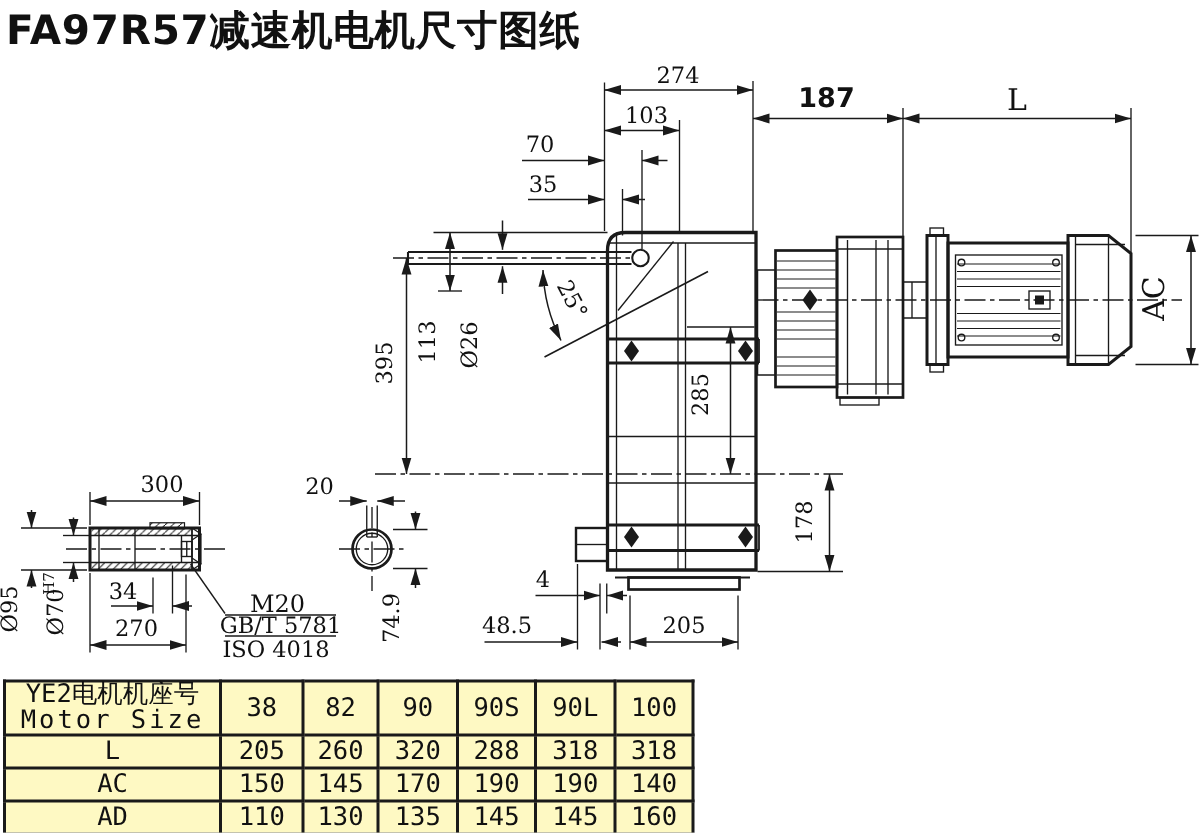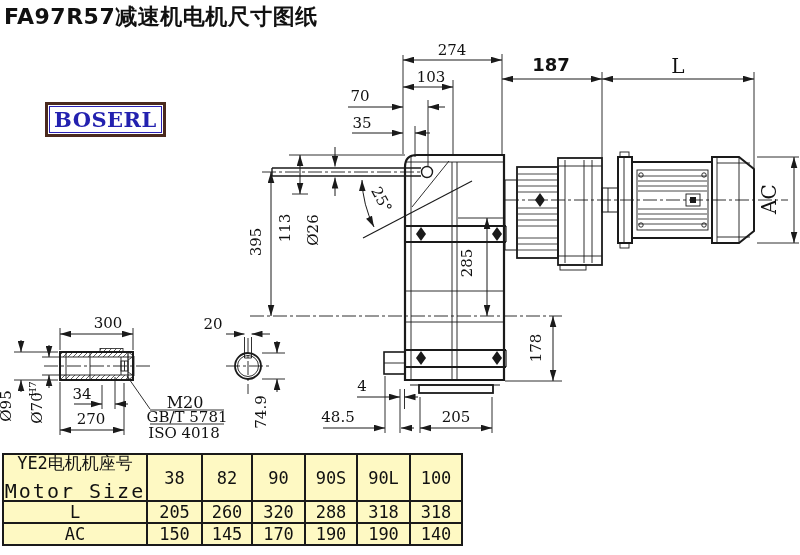--- a/index.html
+++ b/index.html
@@ -1,52 +1,47 @@
 <!DOCTYPE html>
 <html><head>
 <meta charset="utf-8">
 <style>
   html,body{margin:0;padding:0;}
   body{width:800px;height:555px;position:relative;background:#ffffff;overflow:hidden;
        font-family:"DejaVu Sans",sans-serif;}
   .stage{position:absolute;inset:0;}
-  .title{position:absolute;left:4px;top:2px;font-size:22px;font-weight:bold;color:#111;
+  .title{position:absolute;left:4px;top:2px;font-size:27px;font-weight:bold;color:#111;
          letter-spacing:0.5px;white-space:nowrap;}
   .logo{position:absolute;left:45px;top:102px;border:3px solid #4a2a1e;background:#fff;padding:1px;}
   .logo-inner{border:1px solid #2a21b5;padding:0 4px;}
   .logo-text{font-family:"DejaVu Serif",serif;font-weight:bold;font-size:21px;color:#2321af;
              letter-spacing:0.5px;line-height:25px;}
   svg{position:absolute;left:0;top:0;}
   svg text{fill:#111;}
   .dimtxt{font-family:"DejaVu Serif",serif;font-size:15px;}
   .dimtxt-big{font-family:"DejaVu Serif",serif;font-size:20px;}
   .dimtxt-bold{font-family:"DejaVu Sans",sans-serif;font-size:18px;font-weight:bold;}
   .dimtxt-sup{font-family:"DejaVu Serif",serif;font-size:10px;}
   table.spec{position:absolute;left:2px;top:453px;border-collapse:collapse;table-layout:fixed;
              font-family:"DejaVu Sans Mono",monospace;color:#111;}
   table.spec td{border:2px solid #1a1a1a;text-align:center;vertical-align:middle;
                 font-size:17px;padding:0;background:#fef9c3;}
   td.hdr0{width:142px;font-size:16px;line-height:17px;}
-  .hdr-en{letter-spacing:2px;font-size:20px;margin-top:11px;}
+  .hdr-en{letter-spacing:2px;font-size:17px;}
   td.c1{width:53px}td.c2{width:48px}td.c3{width:51px}td.c4{width:50px}td.c5{width:51px}td.c6{width:50px}
   tr.hrow td{height:32px;}
   tr.vrow td{height:17px;}
 </style>
 </head>
 <body>
 
 <div class="stage">
 
   <div class="title">FA97R57减速机电机尺寸图纸</div>
 
-  <div class="logo">
-    <div class="logo-inner">
-      <span class="logo-text">BOSERL</span>
-    </div>
-  </div>
 
   <svg width="800" height="555" viewBox="0 0 800 555">
     <defs>
       <marker id="ar" viewBox="0 0 10 6" refX="10" refY="3" markerWidth="11" markerHeight="7" orient="auto-start-reverse" markerUnits="userSpaceOnUse">
         <path d="M0,0 L10,3 L0,6 Z" fill="#1a1a1a"></path>
       </marker>
       <pattern id="hat" width="5" height="5" patternUnits="userSpaceOnUse">
         <path d="M0,5 L5,0" stroke="#1a1a1a" stroke-width="0.7"></path>
       </pattern>
     </defs>
@@ -310,16 +305,25 @@
       </tr>
       <tr class="vrow">
         <td>AC</td>
         <td>150</td>
         <td>145</td>
         <td>170</td>
         <td>190</td>
         <td>190</td>
         <td>140</td>
       </tr>
+      <tr class="vrow">
+        <td>AD</td>
+        <td>110</td>
+        <td>130</td>
+        <td>135</td>
+        <td>145</td>
+        <td>145</td>
+        <td>160</td>
+      </tr>
     </tbody>
   </table>
 
 </div>
 
 </body></html>

